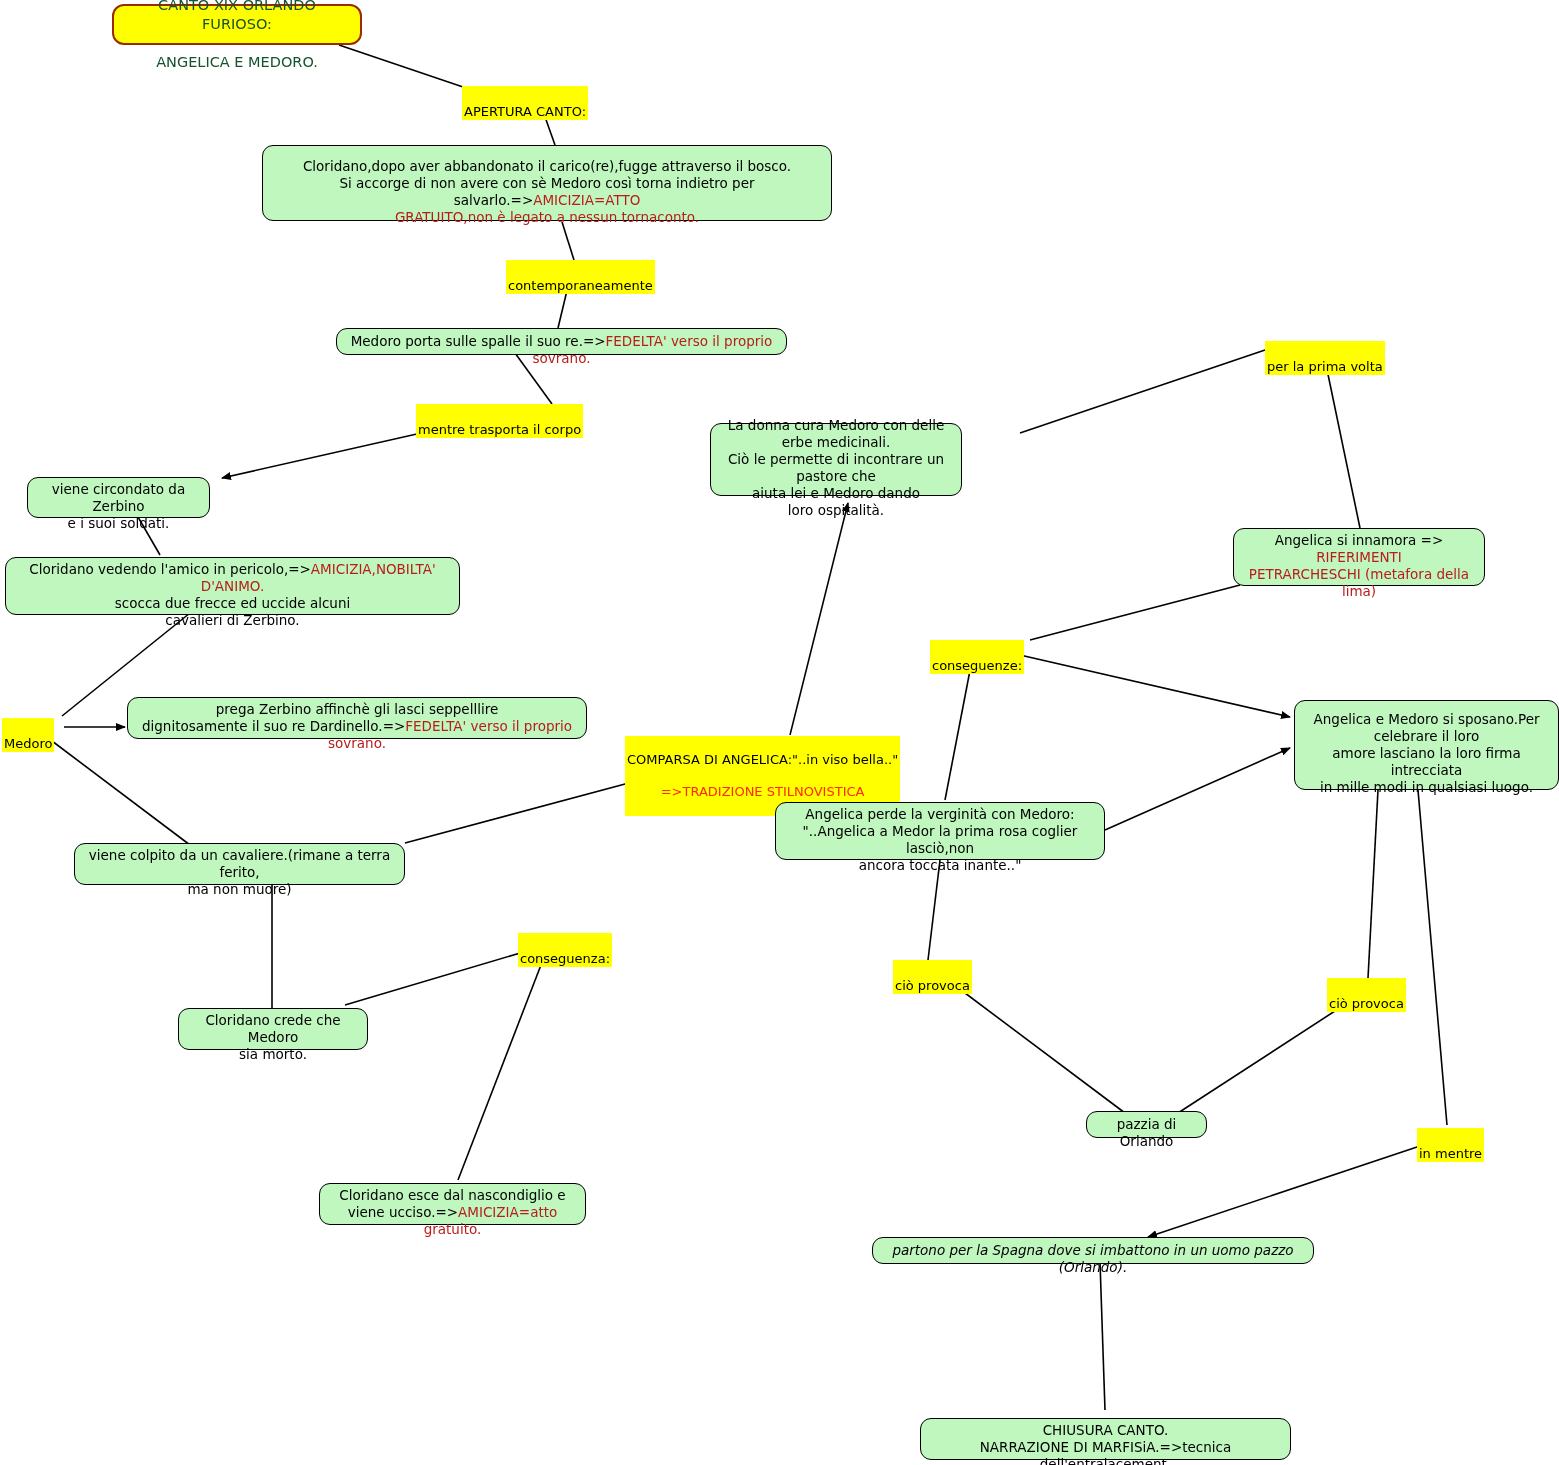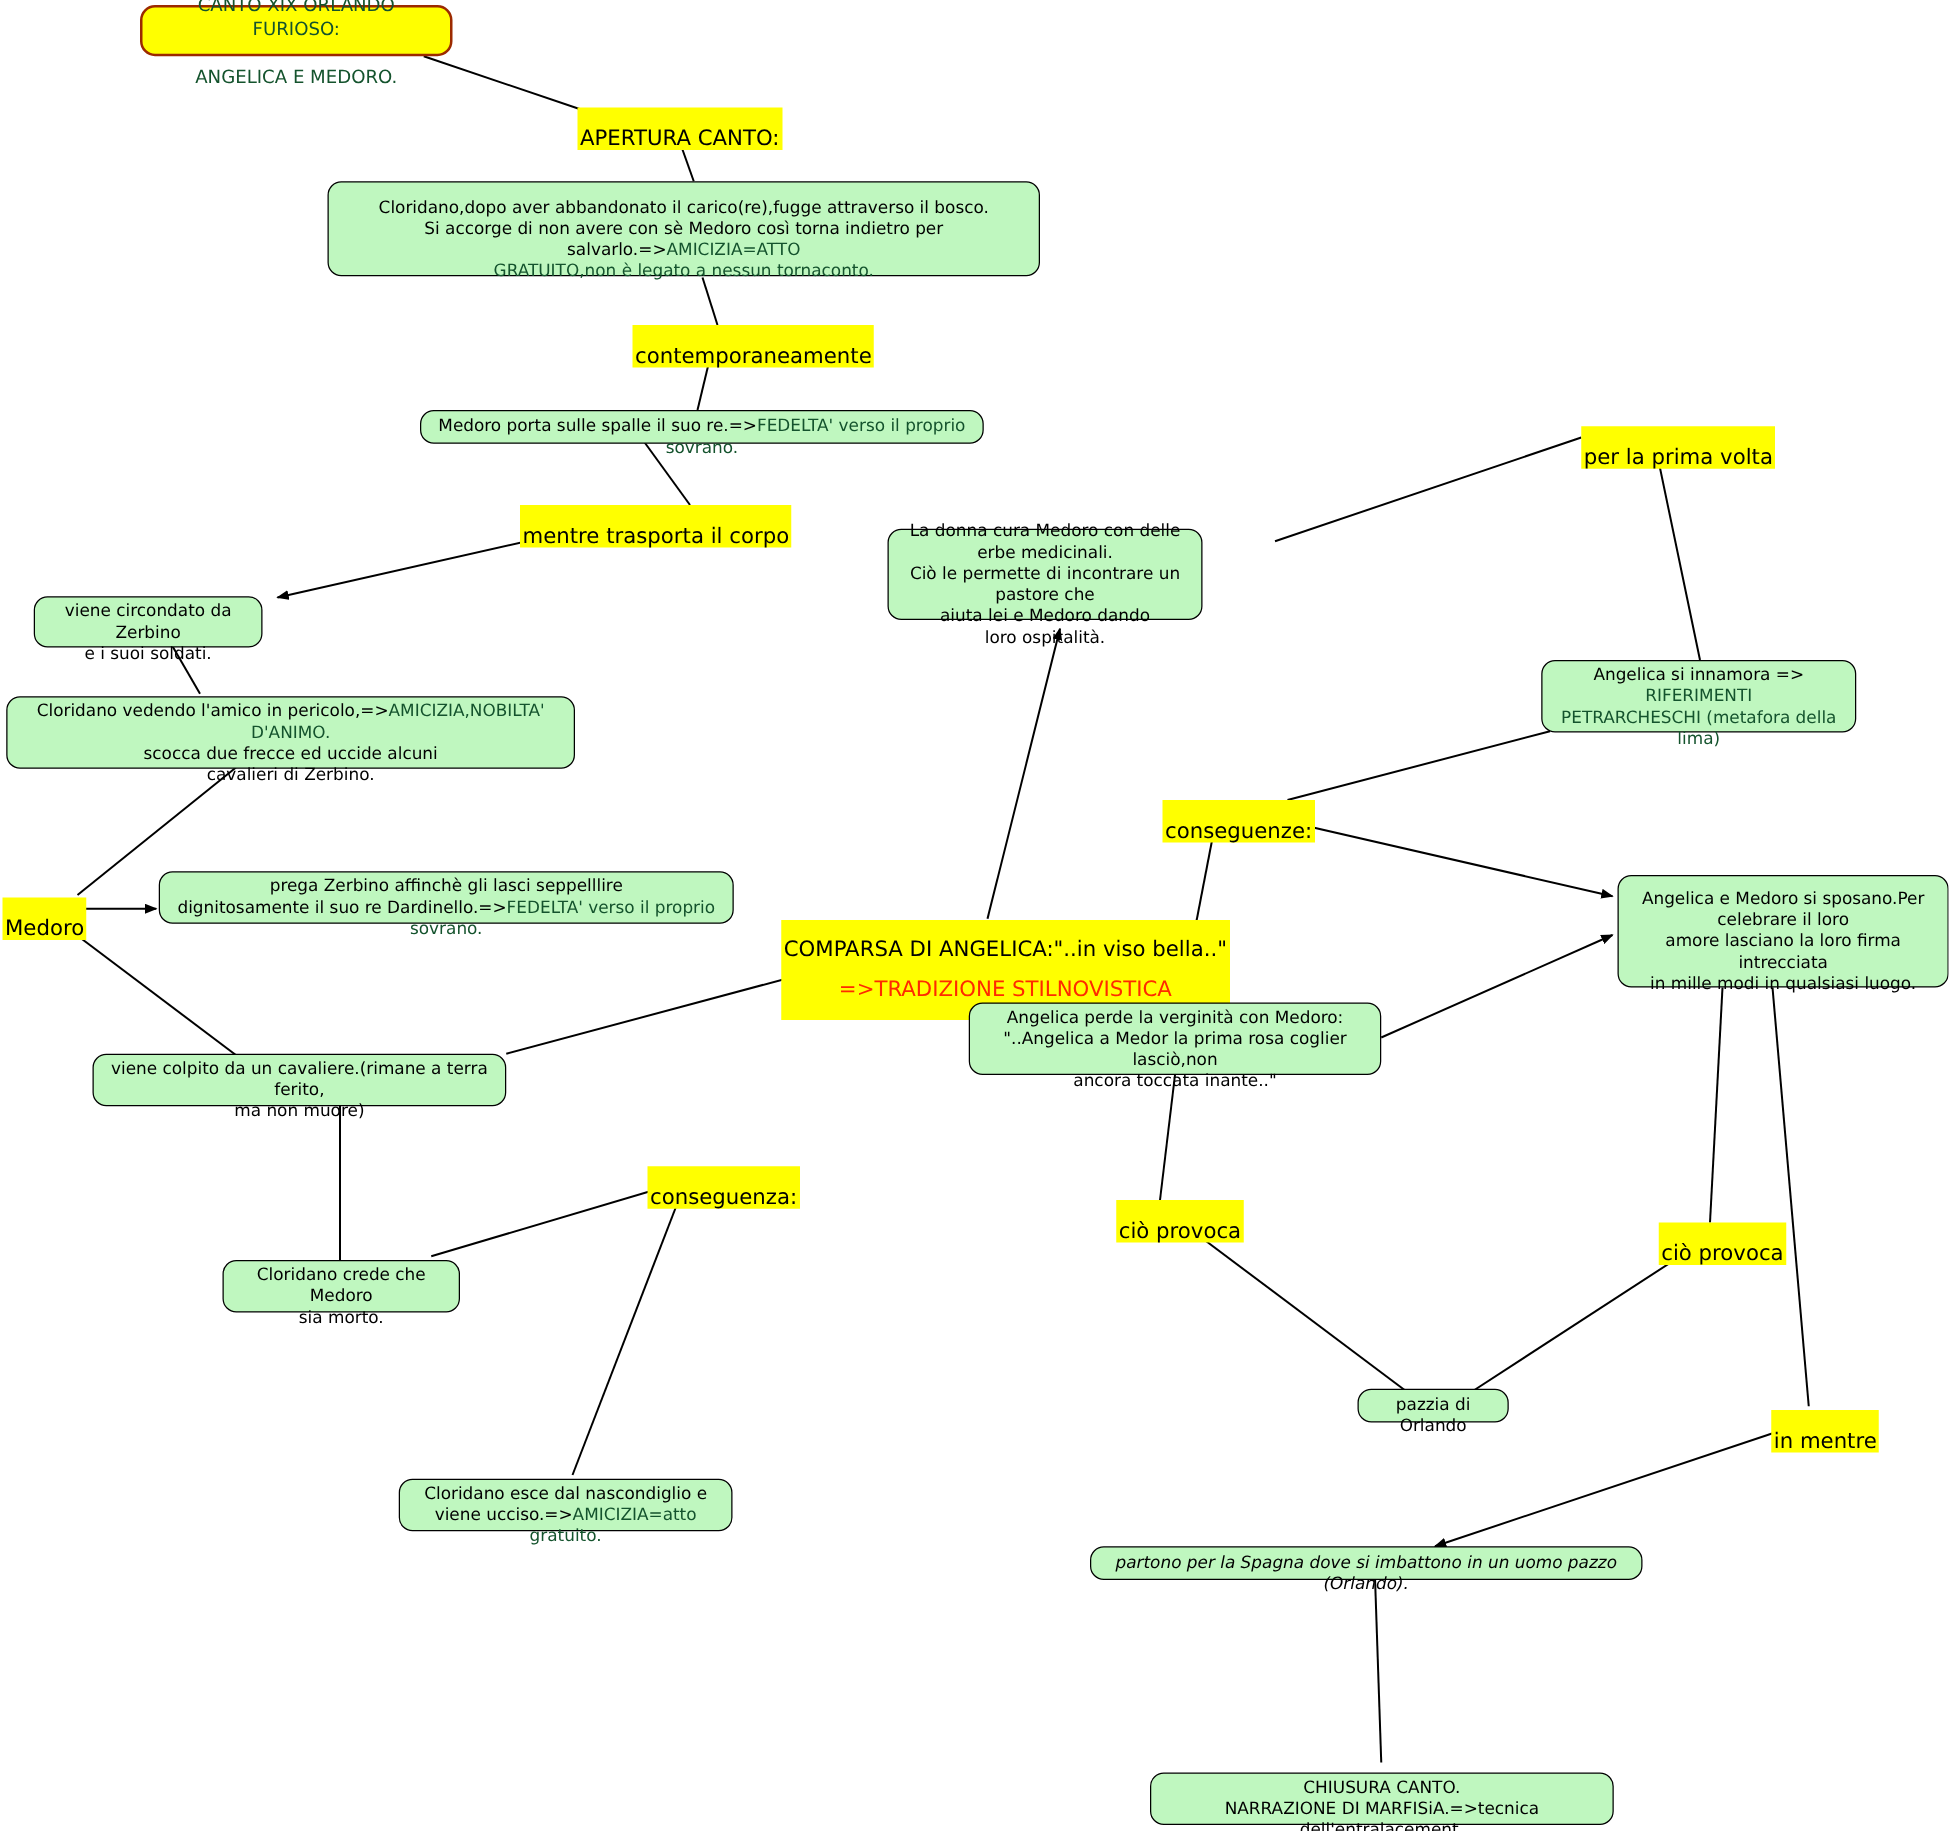--- a/index.html
+++ b/index.html
@@ -32,42 +32,42 @@
     color: #000000;
     font-size: 13.5px;
     line-height: 17px;
     text-align: center;
     padding: 5px 8px;
     white-space: pre-line;
     display: flex;
     align-items: center;
     justify-content: center;
   }
-  .node .hl { color: #14532d; }
+  .node .hl { color: #b91c1c; }
   .title-node {
     position: absolute;
     box-sizing: border-box;
     background: #ffff00;
     border: 2px solid #9c2a00;
     border-radius: 12px;
     color: #14532d;
     font-size: 14.5px;
     line-height: 19px;
     text-align: center;
     padding: 5px 10px;
     white-space: pre-line;
     display: flex;
     align-items: center;
     justify-content: center;
   }
   .link-label {
     position: absolute;
     background: #ffff00;
     color: #000000;
-    font-size: 17px;
+    font-size: 13px;
     line-height: 17px;
     white-space: pre-line;
     padding: 0 2px;
     text-align: center;
   }
   .link-label .hl { color: #ff2a00; }
 </style>
 </head>
 <body>
 

